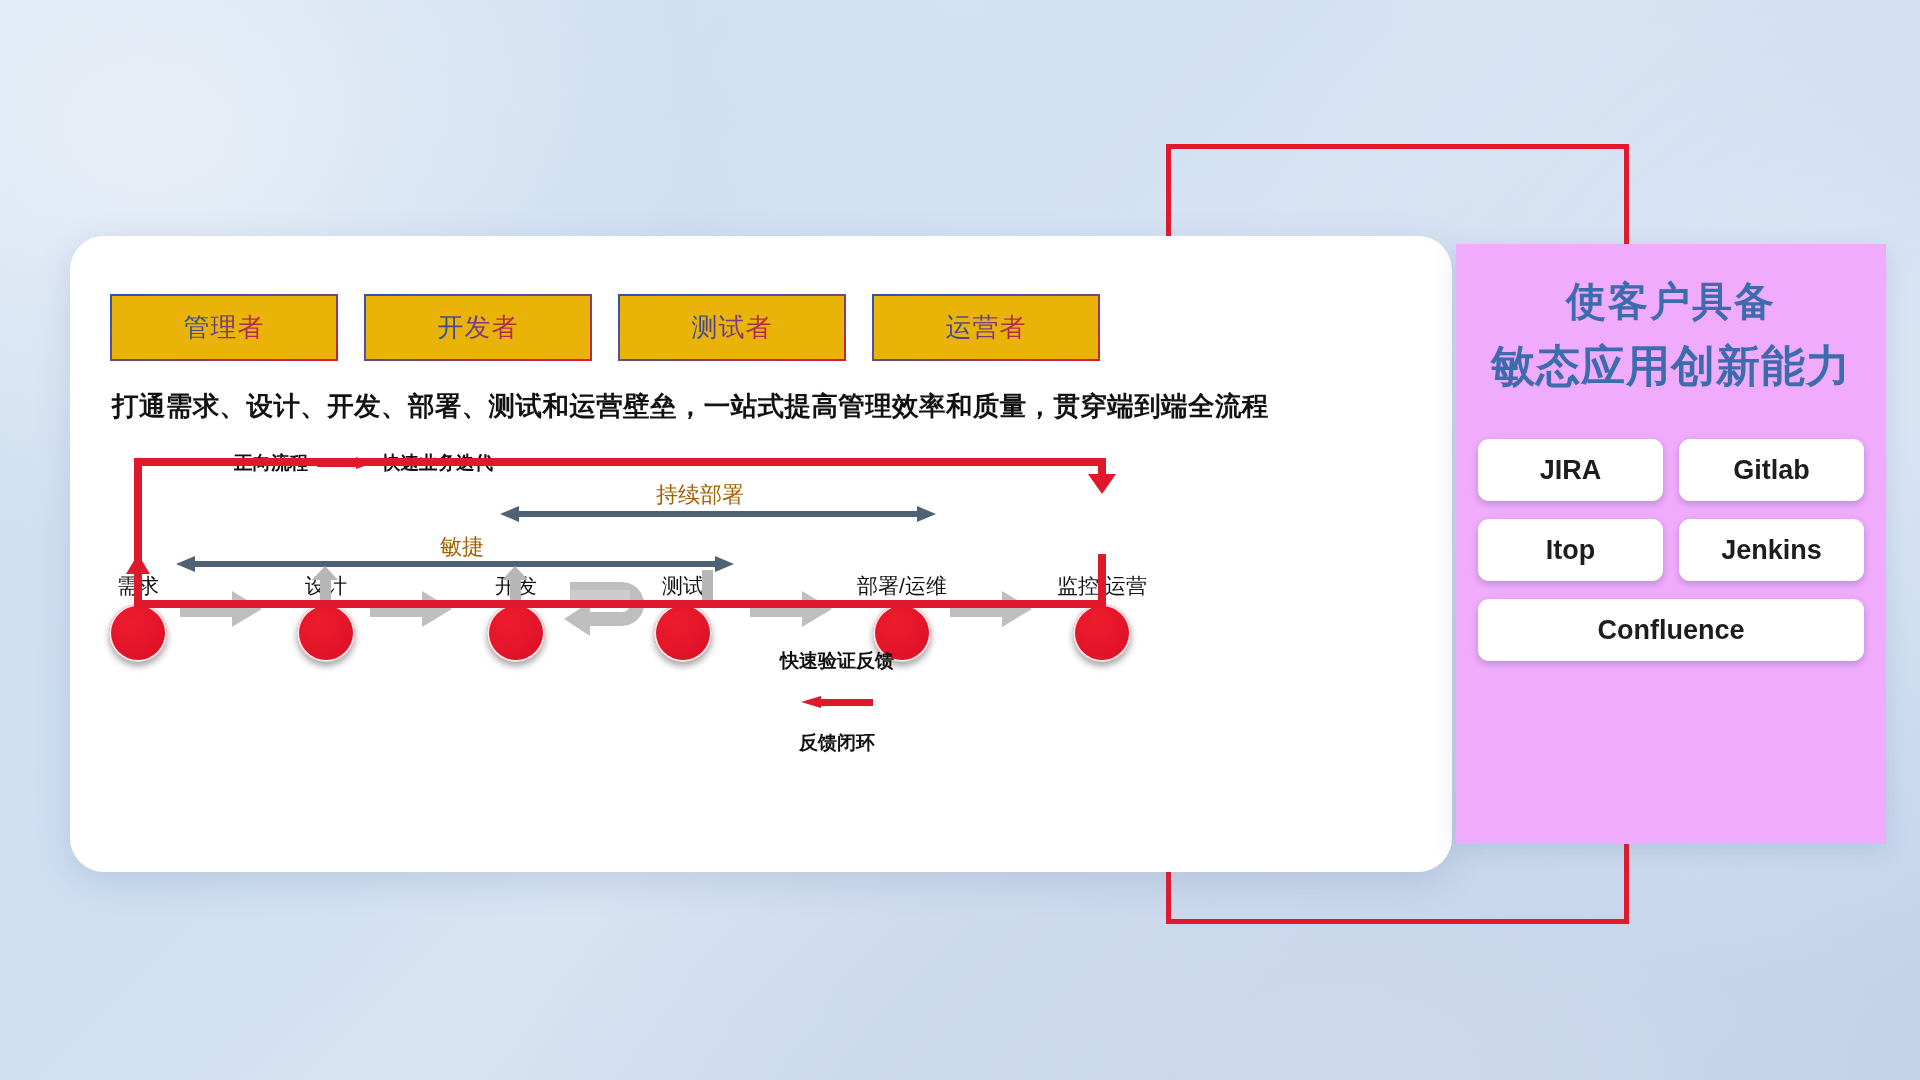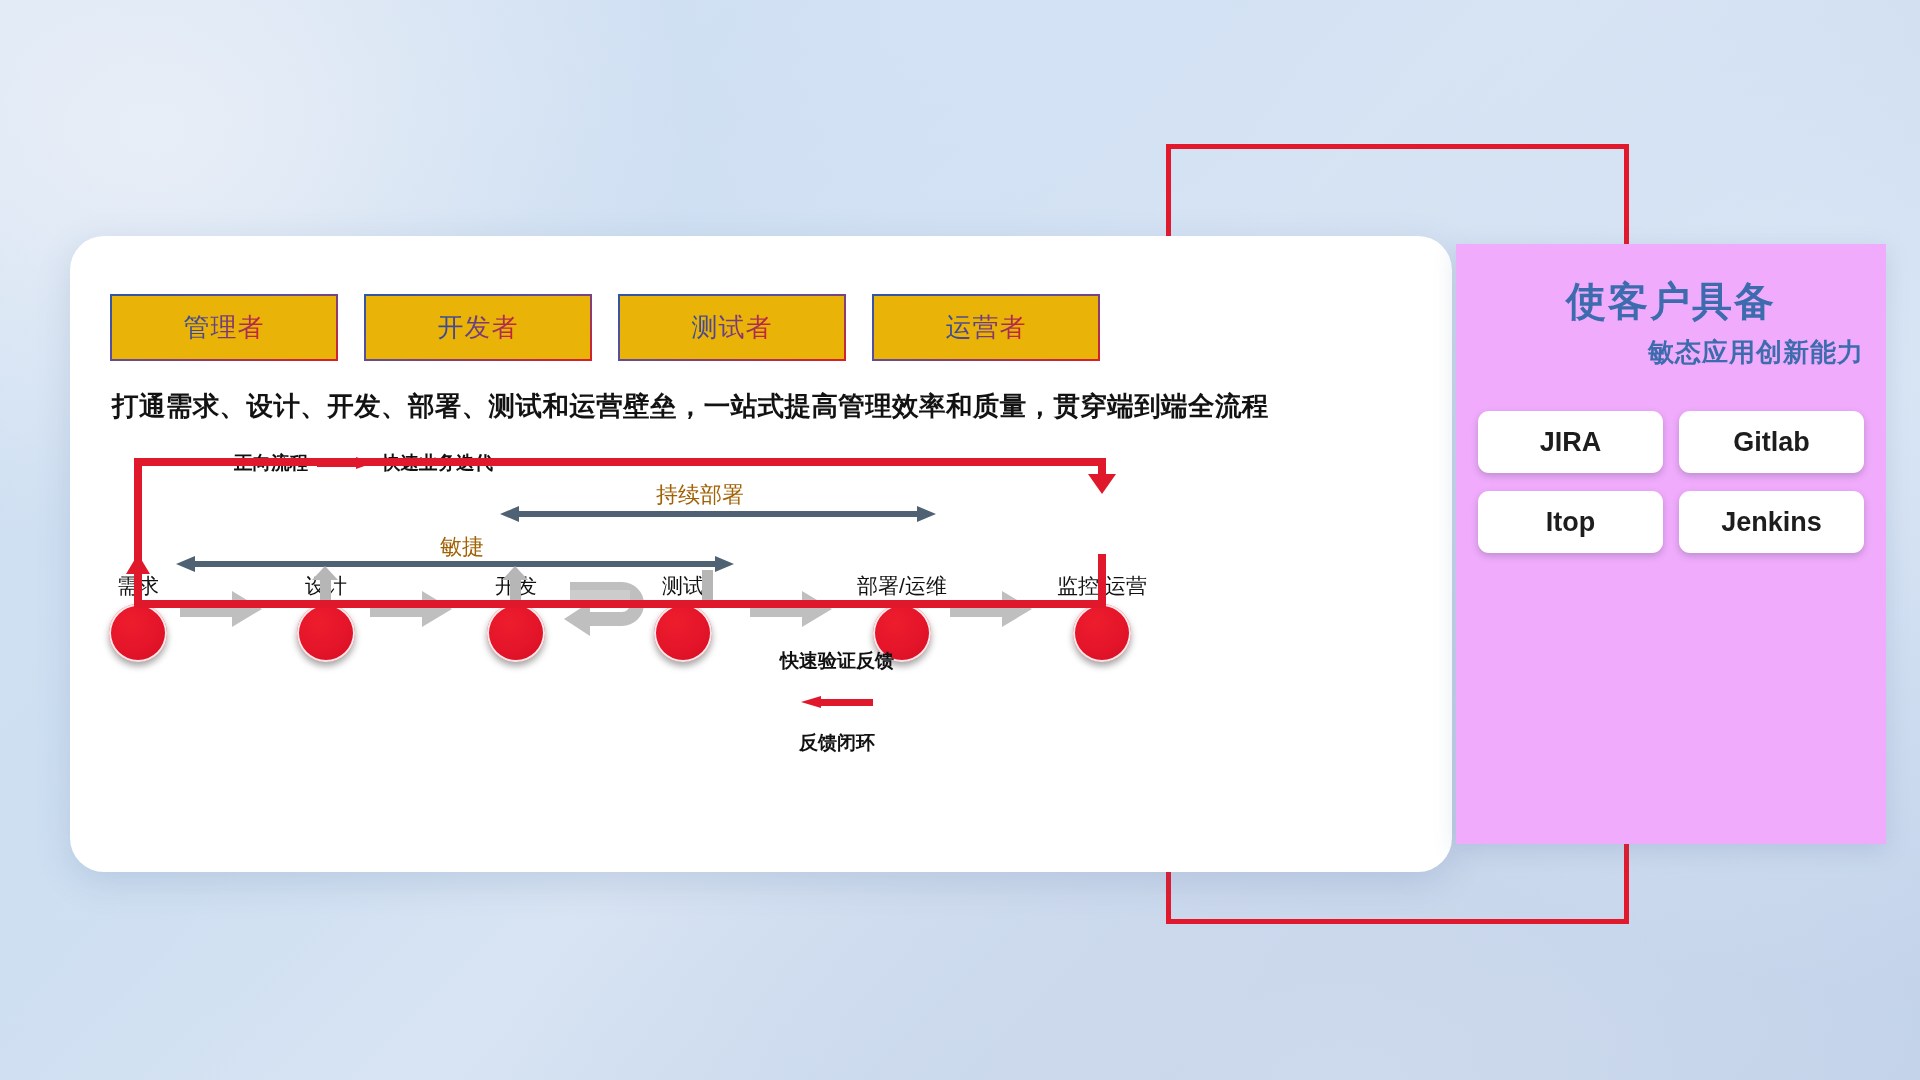--- a/index.html
+++ b/index.html
@@ -146,23 +146,22 @@
     box-shadow: 0 6px 22px rgba(80,105,150,0.18);
     z-index: 3;
     padding: 26px 22px;
   }
   .panel-title { text-align: center; }
   .panel-title .l1 {
     font-size: 40px; font-weight: bold; color: #3d6cae; letter-spacing: 2px;
     line-height: 1.55;
   }
   .panel-title .l2 {
-    font-size: 26px; font-weight: bold; color: #3d6cae; letter-spacing: 1px;
+    font-size: 44px; font-weight: bold; color: #3d6cae; letter-spacing: 1px;
     line-height: 1.55;
-    text-align: right;
   }
   .chips { margin-top: 39px; display: flex; flex-wrap: wrap; gap: 18px 16px; }
   .chip {
     background: #ffffff; border-radius: 11px;
     height: 62px; display: flex; align-items: center; justify-content: center;
     font-size: 27px; font-weight: bold; color: #1d1d1d;
     box-shadow: 0 3px 7px rgba(60,70,90,0.28);
     width: calc(50% - 8px);
   }
   .chip.full { width: 100%; }
@@ -301,14 +300,15 @@
 <div class="right-panel">
   <div class="panel-title">
     <div class="l1">使客户具备</div>
     <div class="l2">敏态应用创新能力</div>
   </div>
   <div class="chips">
     <div class="chip">JIRA</div>
     <div class="chip">Gitlab</div>
     <div class="chip">Itop</div>
     <div class="chip">Jenkins</div>
+    <div class="chip full">Confluence</div>
   </div>
 </div>
 
 </body></html>

